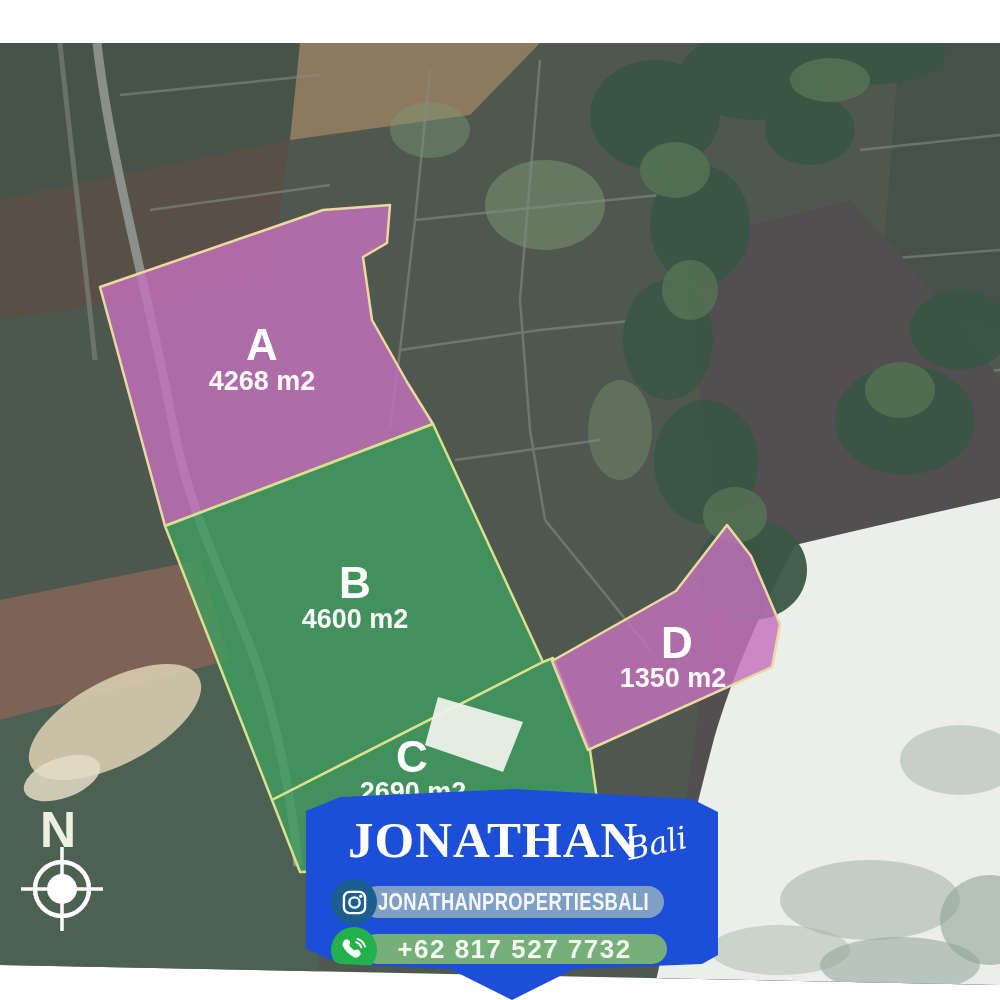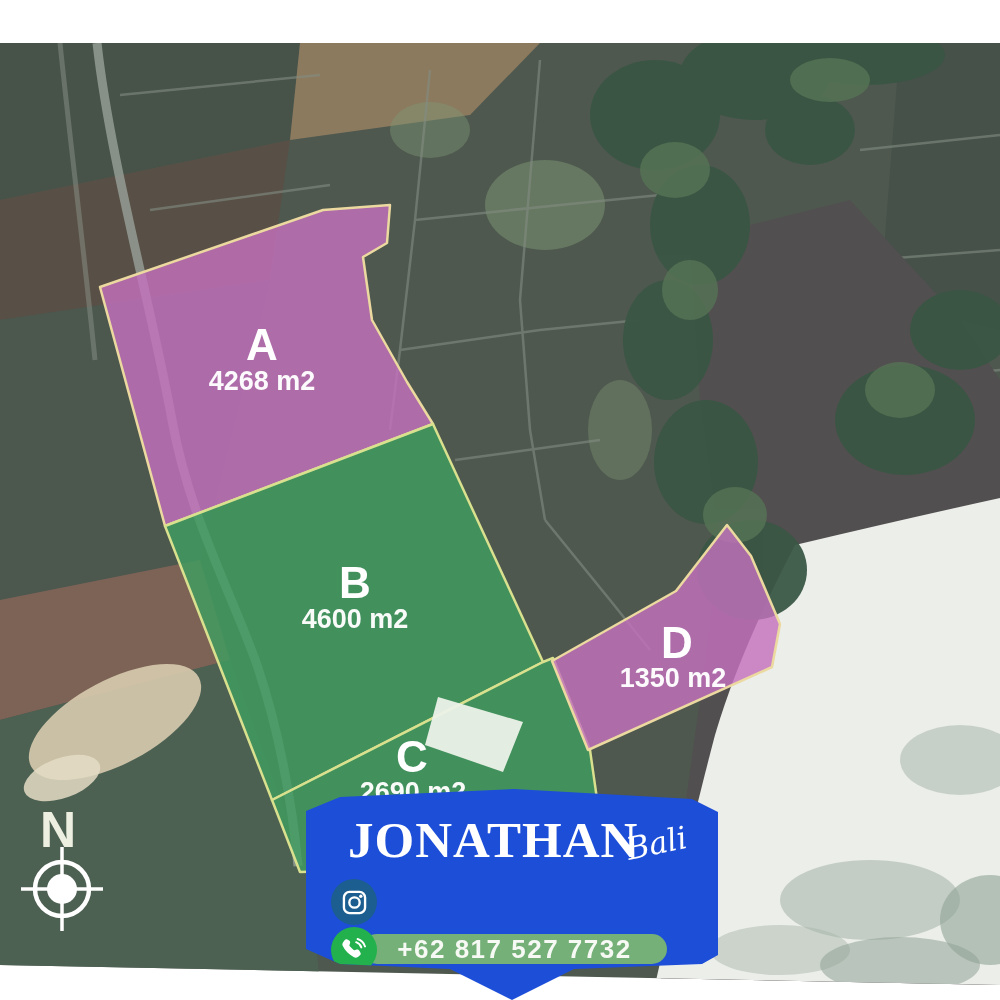--- a/index.html
+++ b/index.html
@@ -156,20 +156,23 @@
     </div>
 
     <div class="contact-row ig-row">
       <span class="badge ig-badge">
         <svg width="27" height="27" viewBox="0 0 24 24" fill="none" stroke="#ffffff" stroke-width="2.1">
           <rect x="2.6" y="2.6" width="18.8" height="18.8" rx="5"></rect>
           <circle cx="12" cy="12" r="4.6"></circle>
           <circle cx="17.6" cy="6.4" r="1.5" fill="#ffffff" stroke="none"></circle>
         </svg>
       </span>
+      <span class="pill ig-pill">
+        <span class="ig-text">JONATHANPROPERTIESBALI</span>
+      </span>
     </div>
 
     <div class="contact-row ph-row">
       <span class="badge ph-badge">
         <svg width="26" height="26" viewBox="0 0 16 16">
           <path fill="#ffffff" d="M3.9 1.6c-.5-.3-1.2-.2-1.6.3l-1 1.3c-.5.7-.6 1.6-.2 2.4 1.5 3 3.9 5.4 6.9 6.9.8.4 1.7.3 2.4-.2l1.3-1c.5-.4.6-1.1.3-1.6l-.8-1.4c-.3-.5-1-.8-1.6-.6l-1.2.4c-.3.1-.6 0-.8-.2L5.4 5.7c-.2-.2-.3-.5-.2-.8l.4-1.2c.2-.6-.1-1.3-.6-1.6l-1.1-.5z"></path>
           <path fill="none" stroke="#ffffff" stroke-width="1.2" stroke-linecap="round" d="M9.3 3.2c1.5.5 2.7 1.7 3.2 3.2"></path>
           <path fill="none" stroke="#ffffff" stroke-width="1.2" stroke-linecap="round" d="M10.2 1.2c2.2.7 3.9 2.4 4.6 4.6"></path>
         </svg>
       </span>

